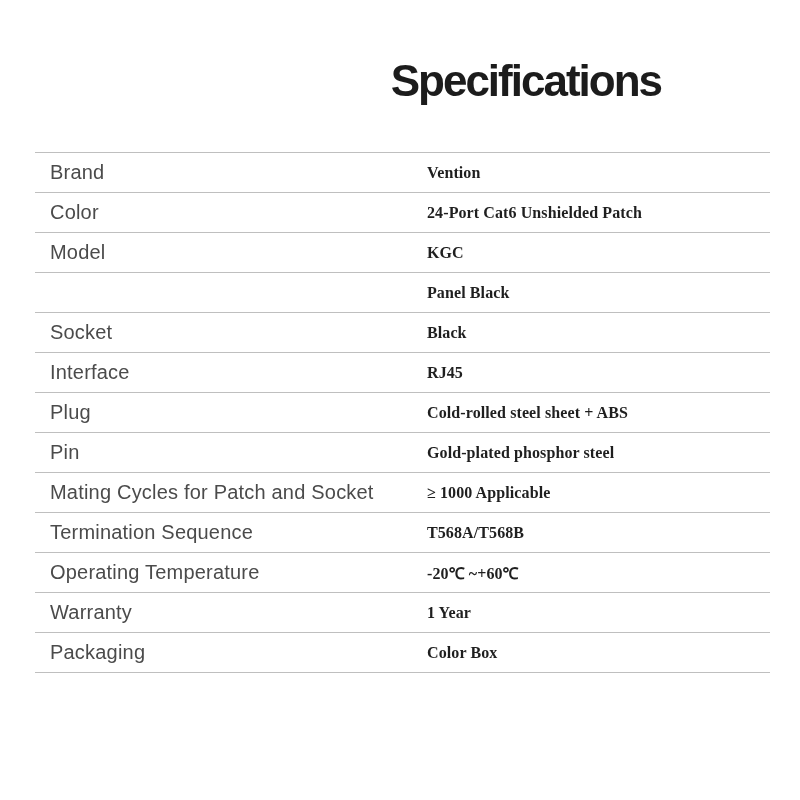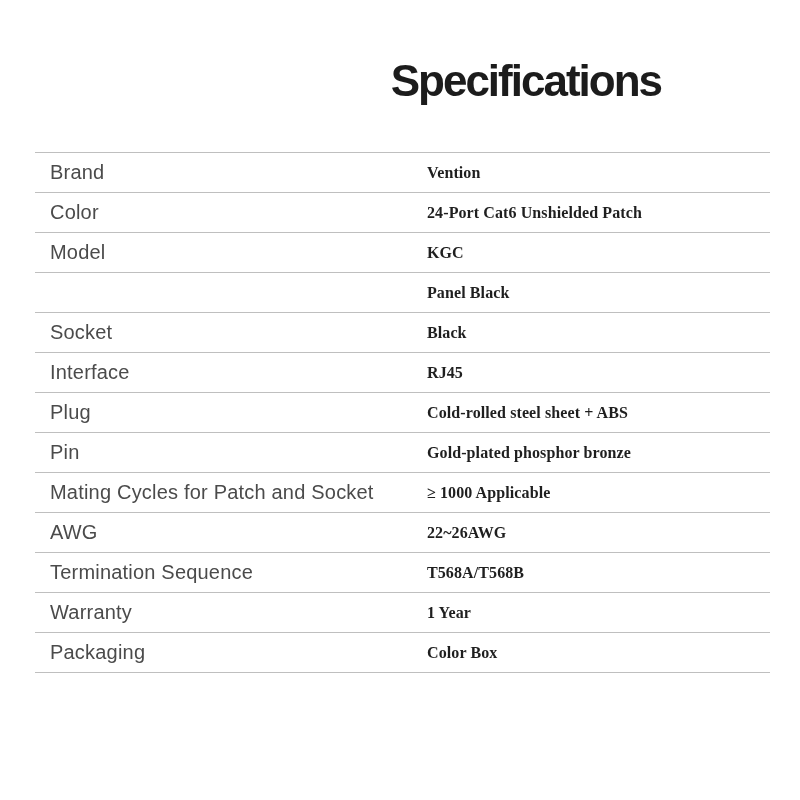--- a/index.html
+++ b/index.html
@@ -105,33 +105,33 @@
         <tr>
     <td class="label">Interface</td>
     <td class="value">RJ45</td>
   </tr>
         <tr>
     <td class="label">Plug</td>
     <td class="value">Cold-rolled steel sheet + ABS</td>
   </tr>
         <tr>
     <td class="label">Pin</td>
-    <td class="value">Gold-plated phosphor bronze</td>
+    <td class="value">Gold-plated phosphor steel</td>
   </tr>
         <tr>
     <td class="label">Mating Cycles for Patch and Socket</td>
     <td class="value">≥ 1000 Applicable</td>
   </tr>
         <tr>
-    <td class="label">AWG</td>
-    <td class="value">22~26AWG</td>
+    <td class="label">Termination Sequence</td>
+    <td class="value">T568A/T568B</td>
   </tr>
         <tr>
-    <td class="label">Termination Sequence</td>
-    <td class="value">T568A/T568B</td>
+    <td class="label">Operating Temperature</td>
+    <td class="value">-20℃ ~+60℃</td>
   </tr>
         <tr>
     <td class="label">Warranty</td>
     <td class="value">1 Year</td>
   </tr>
         <tr>
     <td class="label">Packaging</td>
     <td class="value">Color Box</td>
   </tr>
       </tbody>

